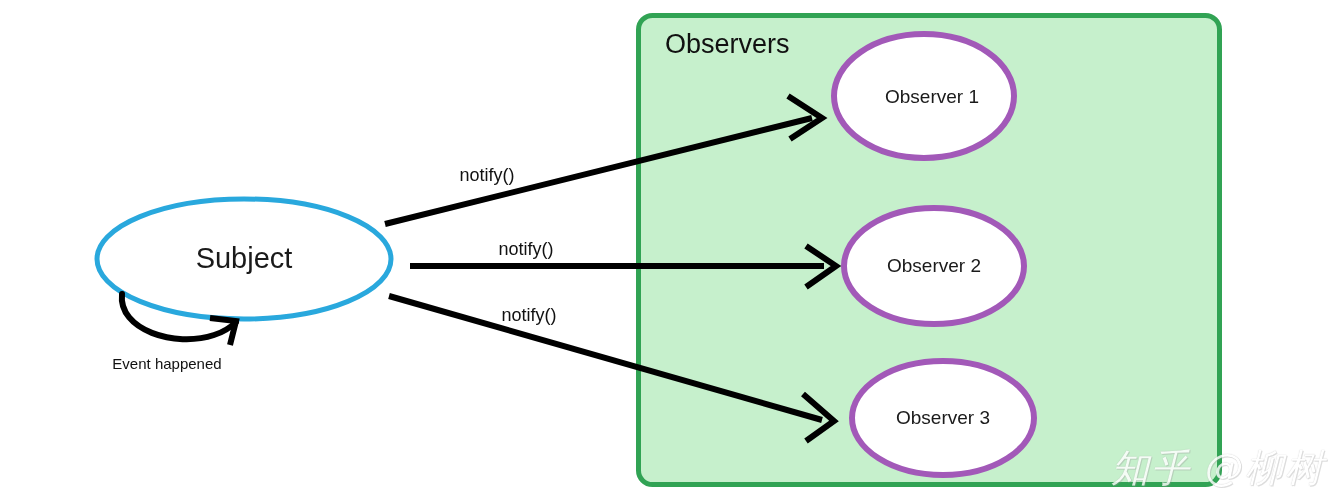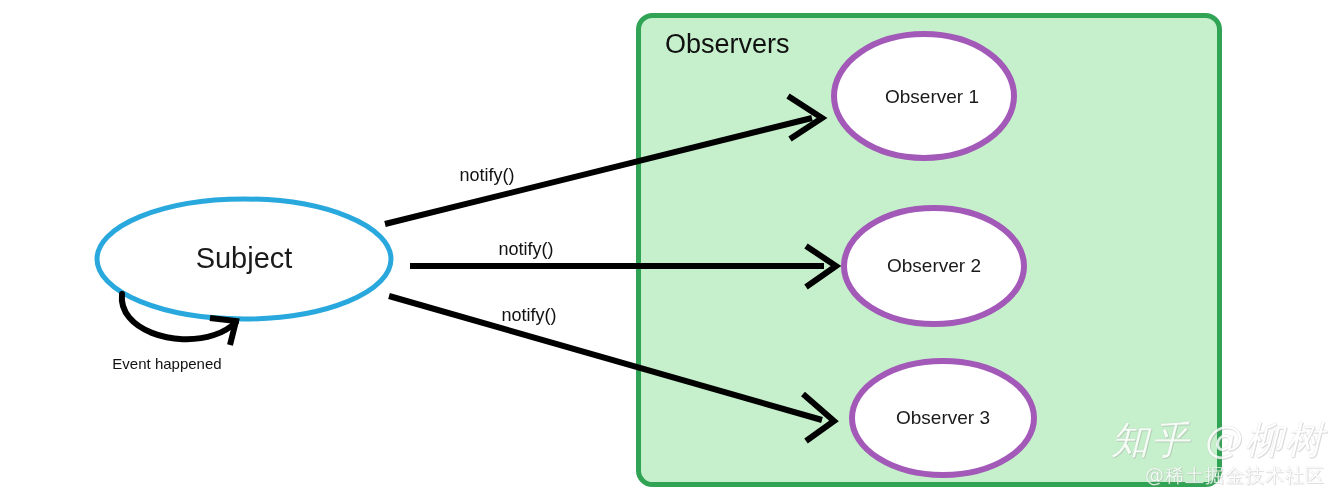--- a/index.html
+++ b/index.html
@@ -133,16 +133,15 @@
     <ellipse cx="934" cy="266" rx="90" ry="58" fill="#ffffff" stroke="#a259b8" stroke-width="6"></ellipse>
     <text class="node-label observer-label" x="934" y="267">Observer 2</text>
 
     <ellipse cx="943" cy="418" rx="91" ry="57" fill="#ffffff" stroke="#a259b8" stroke-width="6"></ellipse>
     <text class="node-label observer-label" x="943" y="419">Observer 3</text>
 
   </svg>
 
   <div class="watermark">
     <div class="wm-main">知乎 @柳树</div>
-    <div class="wm-sub">@稀土掘金技术社区</div>
   </div>
 
 </div>
 
 </body></html>

